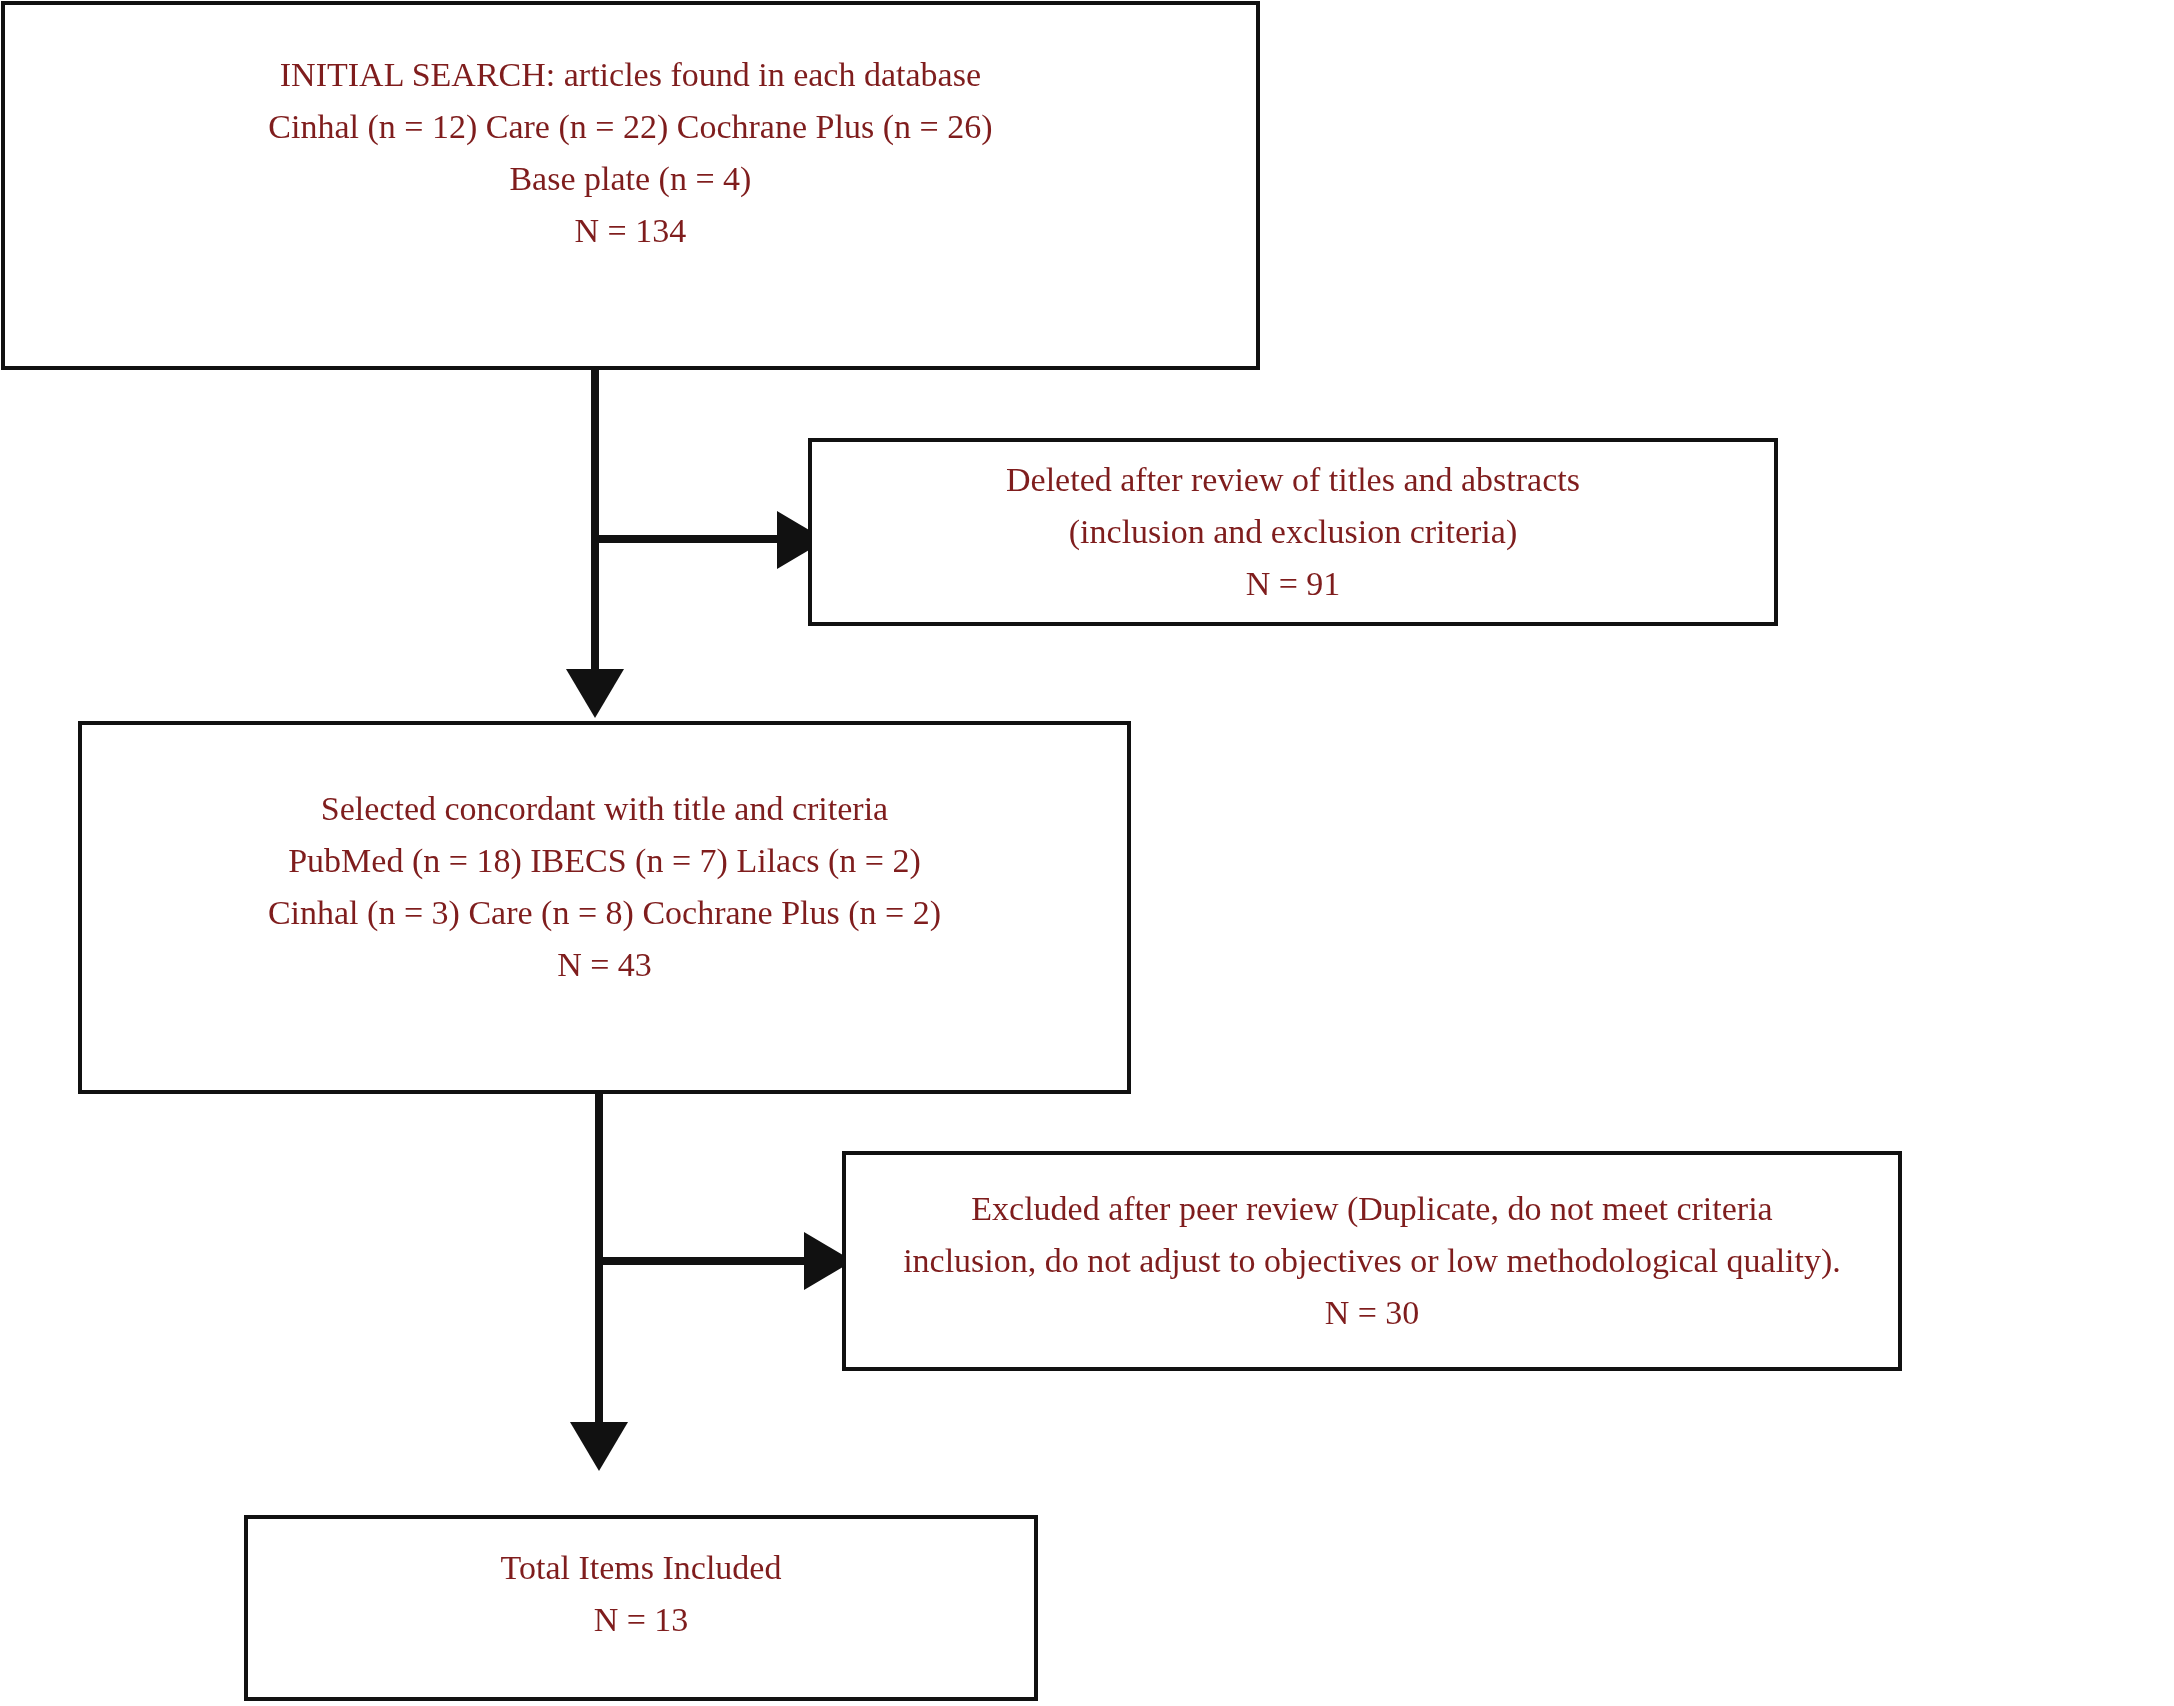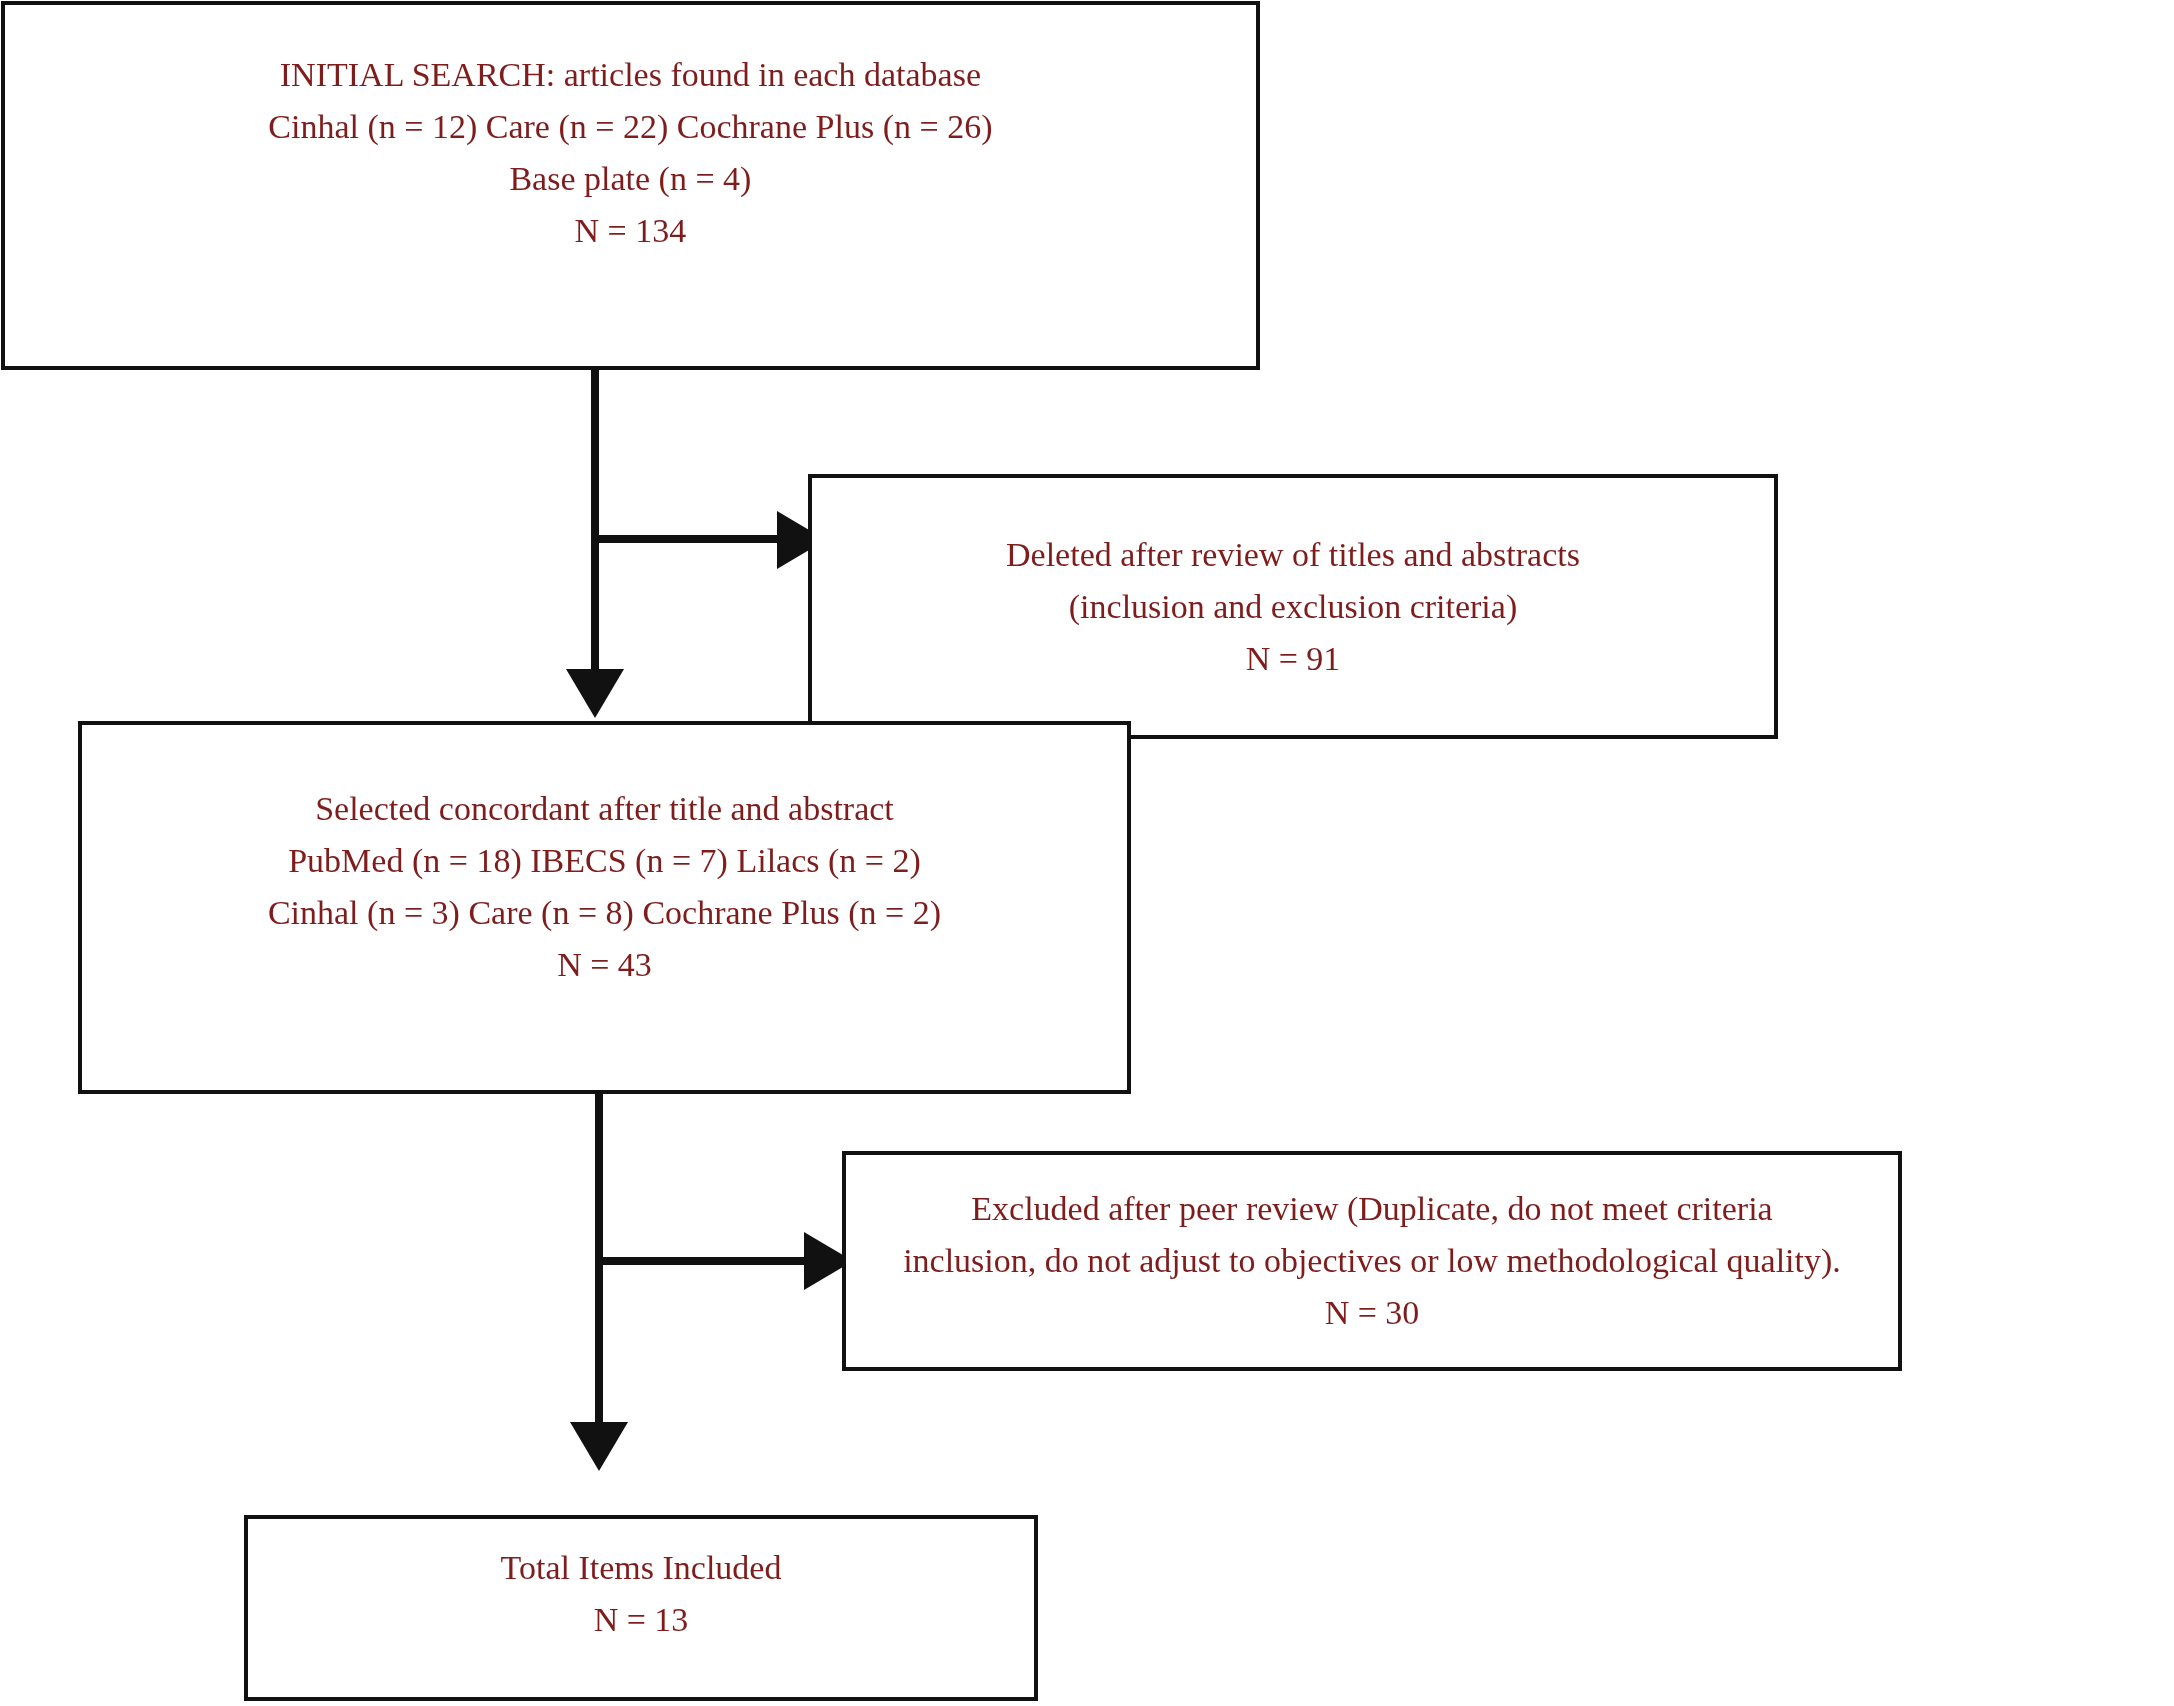--- a/index.html
+++ b/index.html
@@ -35,21 +35,21 @@
   }
   
   #box-initial-search {
     left: 0.9px; top: 0.9px;
     width: 1259px; height: 369px;
   }
   #box-initial-search .box-inner { padding-bottom: 65px; }
 
   #box-deleted-review {
     left: 808px; top: 438px;
-    width: 970px; height: 265px; margin-top: 36px;
+    width: 970px; height: 188px;
   }
 
   #box-selected-concordant {
     left: 78px; top: 721px;
     width: 1053px; height: 373px;
   }
   #box-selected-concordant .box-inner { padding-bottom: 41px; }
 
   #box-excluded-peer {
     left: 842px; top: 1151px;
@@ -127,21 +127,21 @@
   <div class="flow-box" id="box-deleted-review">
     <div class="box-inner">
       <span class="box-text">Deleted after review of titles and abstracts</span>
       <span class="box-text">(inclusion and exclusion criteria)</span>
       <span class="box-text">N = 91</span>
     </div>
   </div>
 
   <div class="flow-box" id="box-selected-concordant">
     <div class="box-inner">
-      <span class="box-text">Selected concordant after title and abstract</span>
+      <span class="box-text">Selected concordant with title and criteria</span>
       <span class="box-text">PubMed (n = 18) IBECS (n = 7) Lilacs (n = 2)</span>
       <span class="box-text">Cinhal (n = 3) Care (n = 8) Cochrane Plus (n = 2)</span>
       <span class="box-text">N = 43</span>
     </div>
   </div>
 
   <div class="v-line" id="conn2-vline"></div>
   <div class="arrow-down" id="conn2-arrow"></div>
   <div class="h-line" id="conn2-hline"></div>
   <div class="arrow-right" id="conn2-harrow"></div>

